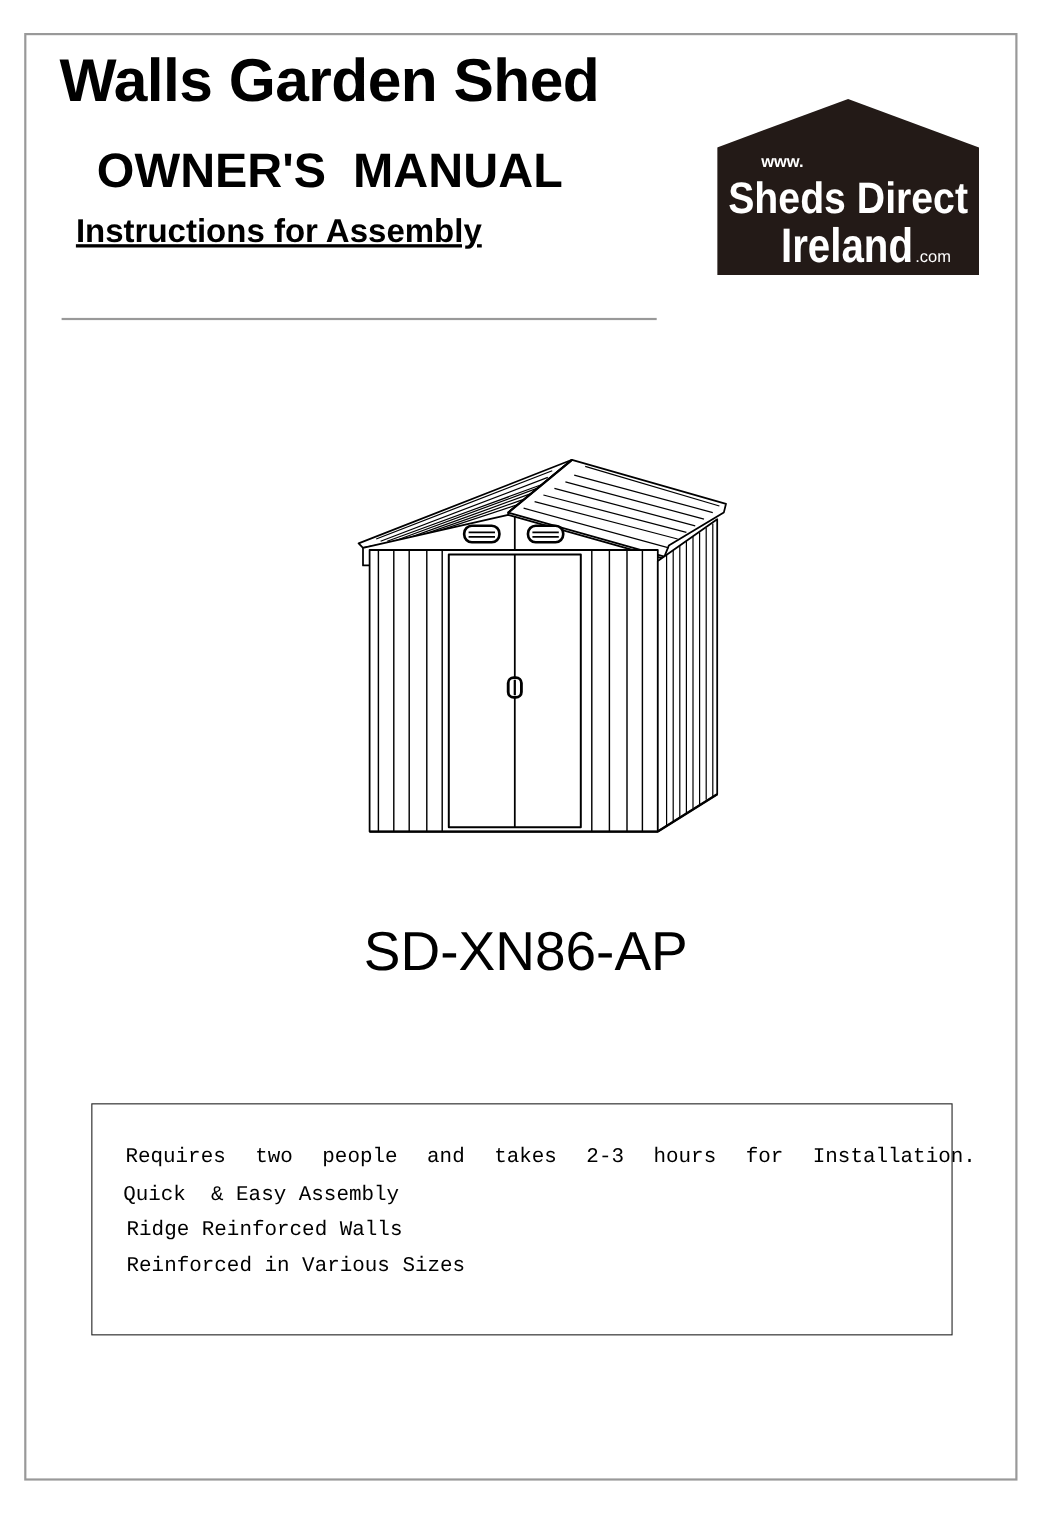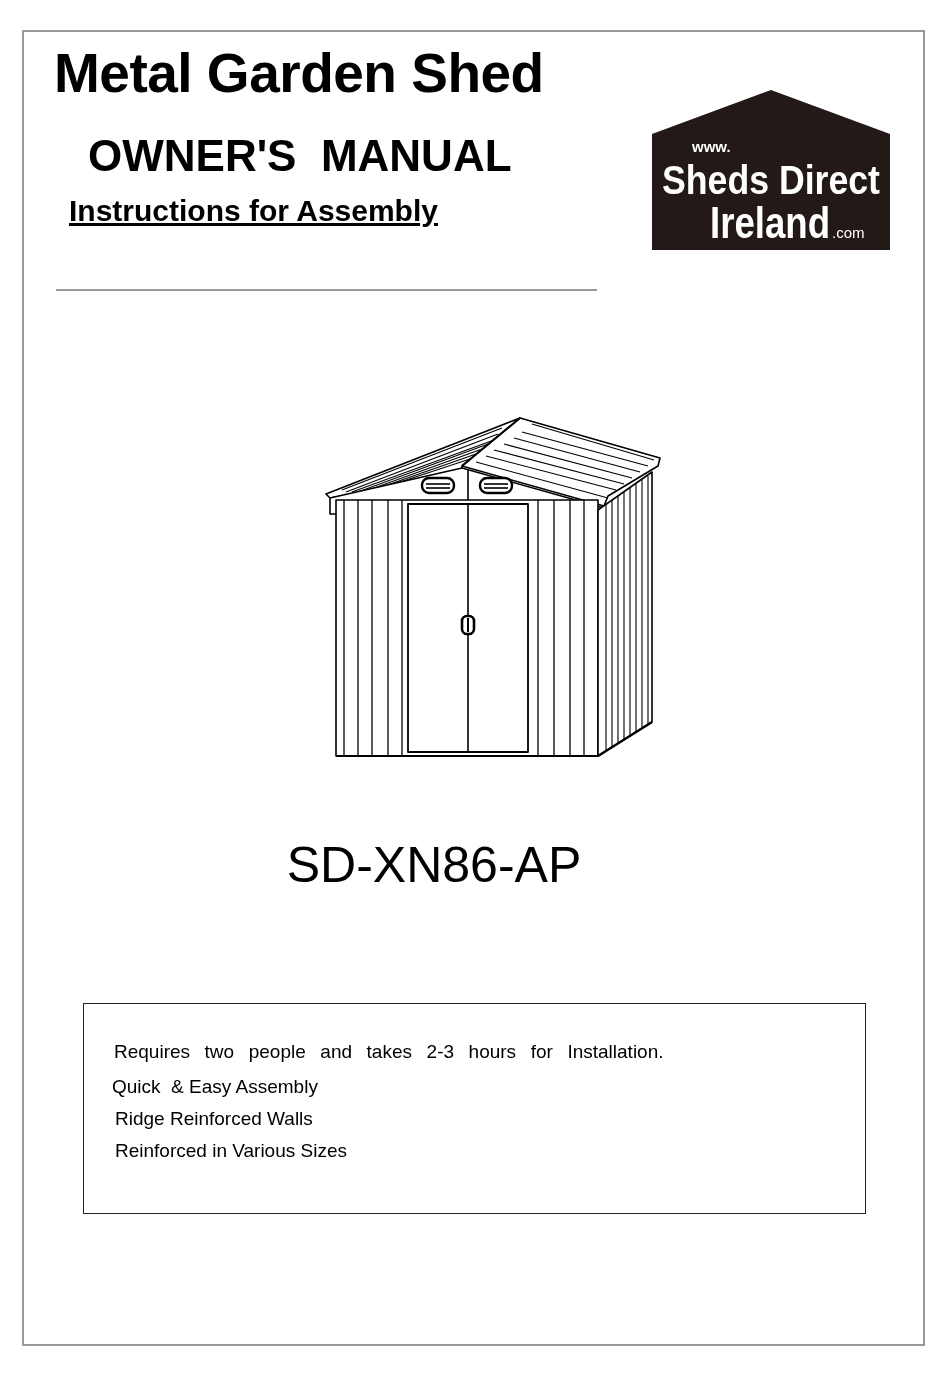--- a/index.html
+++ b/index.html
@@ -5,30 +5,30 @@
     html, body { margin: 0; padding: 0; background: #ffffff; }
     body { width: 950px; height: 1380px; position: relative; overflow: hidden; font-family: "Liberation Sans", sans-serif; color: #000; }
     .page-border { position: absolute; left: 22px; top: 30px; width: 903px; height: 1316px; border: 2px solid #999999; box-sizing: border-box; }
     .title { position: absolute; left: 54px; top: 46px; font-size: 55px; font-weight: bold; letter-spacing: -0.5px; line-height: 1; white-space: nowrap; }
     .subtitle { position: absolute; left: 60px; top: 134px; font-size: 44px; font-weight: bold; line-height: 1; white-space: pre; margin-left: 28px; }
     .subtitle2 { position: absolute; left: 69px; top: 196px; font-size: 30px; font-weight: bold; line-height: 1; white-space: nowrap; text-decoration: underline; }
     .rule { position: absolute; left: 56px; top: 289px; width: 541px; height: 0; border-top: 2px solid #999999; }
     .logo { position: absolute; left: 652px; top: 90px; width: 278px; height: 160px; text-decoration: underline; }
     .logo svg { display: block; }
     .shed { position: absolute; left: 322px; top: 414px; width: 344px; height: 346px; }
-    .model { position: absolute; left: 0; width: 868px; top: 840px; text-align: center; font-size: 50px; line-height: 1; white-space: nowrap; }
+    .model { position: absolute; left: 0; width: 868px; top: 840px; text-align: center; font-size: 50px; line-height: 1; white-space: nowrap; padding-left: 44px; }
     .info-box { position: absolute; left: 83px; top: 1003px; width: 783px; height: 211px; border: 1.5px solid #222222; box-sizing: border-box; }
-    .info-line { position: absolute; font-size: 19px; line-height: 1; white-space: pre; }
+    .info-line { position: absolute; font-size: 19px; line-height: 1; white-space: pre; font-family: Liberation Mono, monospace; }
   </style>
 </head>
 <body>
 
 <div class="page-border"></div>
 
-<div class="title">Metal Garden Shed</div>
+<div class="title">Walls Garden Shed</div>
 <div class="subtitle">OWNER'S  MANUAL</div>
 <div class="subtitle2">Instructions for Assembly</div>
 <div class="rule"></div>
 
 <div class="logo">
   <svg width="238" height="160" viewBox="0 0 238 160" xmlns="http://www.w3.org/2000/svg">
     <polygon points="0,44 119,0 238,44 238,160 0,160" fill="#231a17"></polygon>
     <text x="40" y="62" fill="#ffffff" font-family="Liberation Sans, sans-serif" font-weight="bold" font-size="15">www.</text>
     <text x="10" y="104" fill="#ffffff" font-family="Liberation Sans, sans-serif" font-weight="bold" font-size="40" textLength="218" lengthAdjust="spacingAndGlyphs">Sheds Direct</text>
     <text x="58" y="148" fill="#ffffff" font-family="Liberation Sans, sans-serif" font-weight="bold" font-size="44" textLength="120" lengthAdjust="spacingAndGlyphs">Ireland</text>

